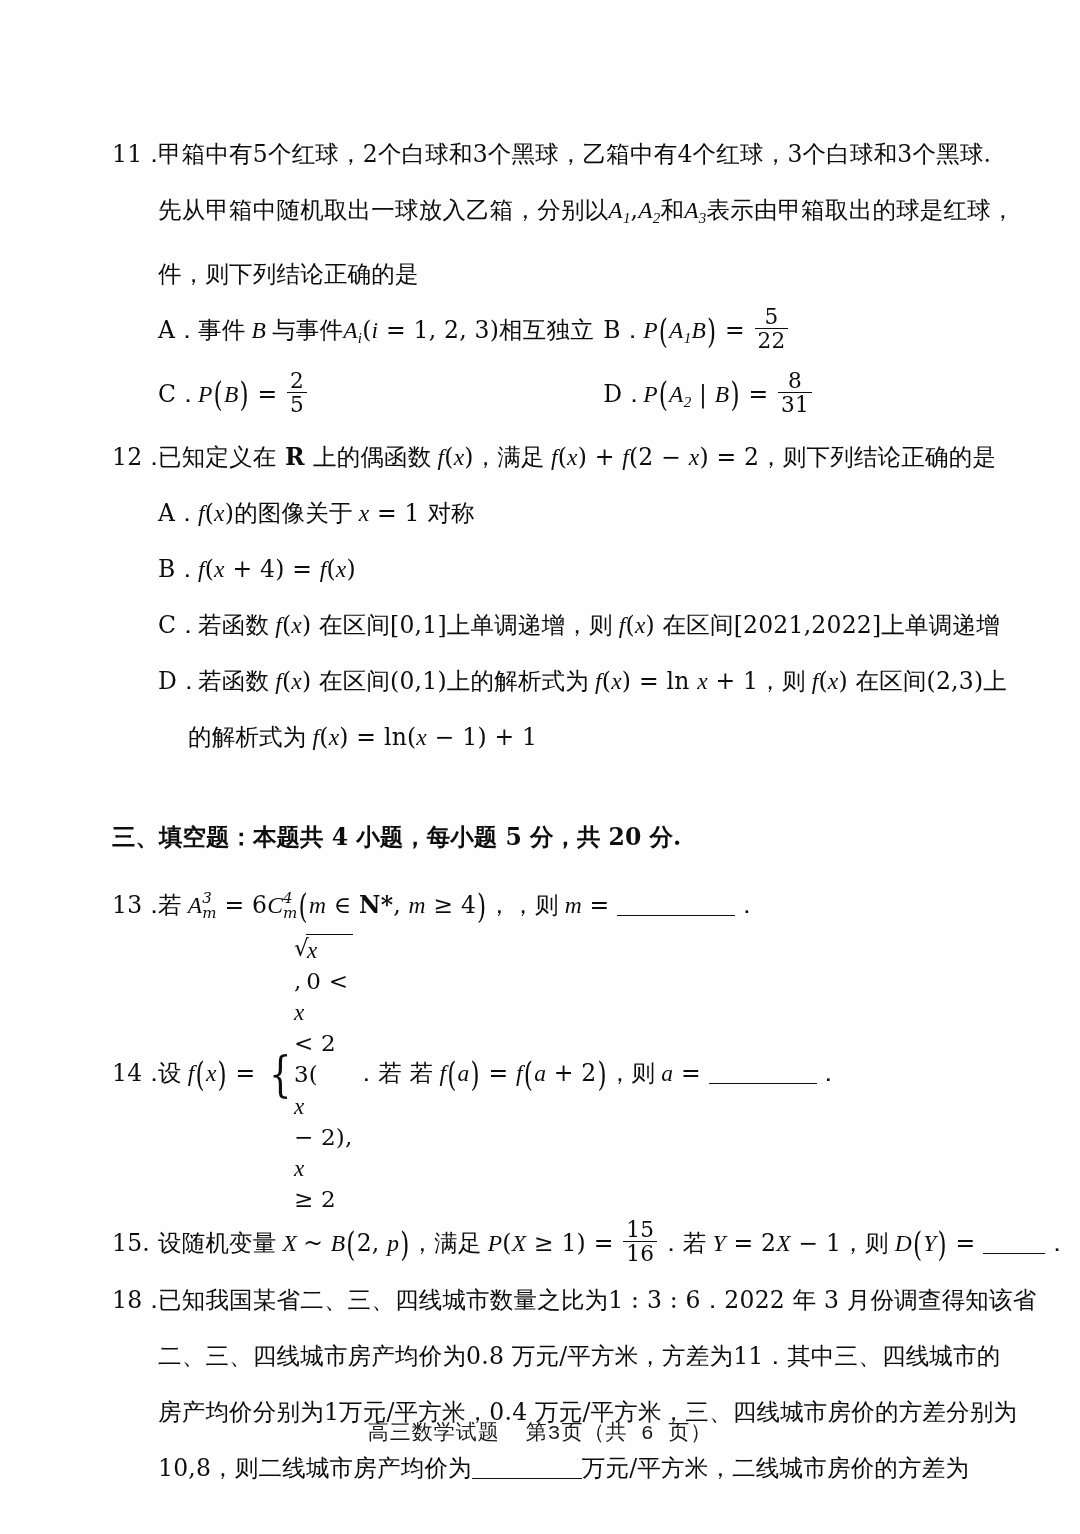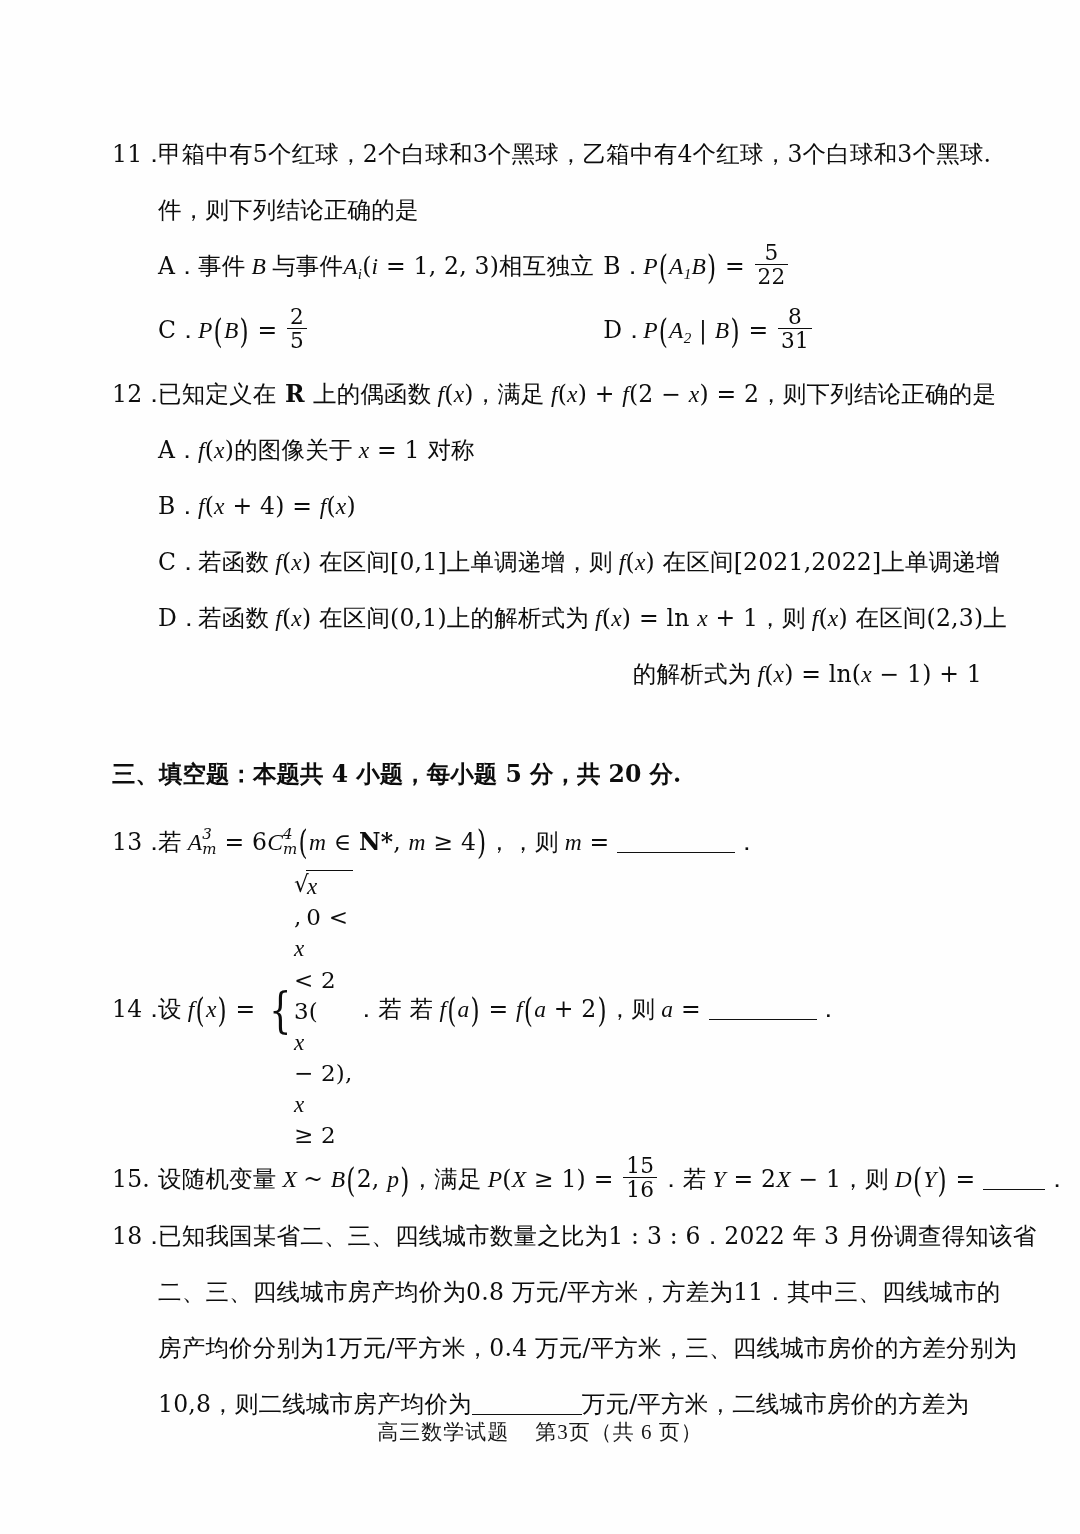--- a/index.html
+++ b/index.html
@@ -34,21 +34,21 @@
     font-size: 23.5px;
     line-height: 56px;
     white-space: nowrap;
     letter-spacing: 0.2px;
   }
   .num {
     display: inline-block;
     width: 46px;
   }
   .indent { padding-left: 46px; }
-  .indent2 { padding-left: 76px; text-align: right; }
+  .indent2 { padding-left: 76px; }
   .opt-label { display: inline-block; width: 40px; }
 
   
   .cn { font-family: "DejaVu Serif", "Liberation Serif", serif; }
 
   
   .mi { font-style: italic; font-family: "Liberation Serif", serif; }
   .mu { font-style: normal; }
   .mb { font-weight: bold; font-style: normal; }
 
@@ -151,21 +151,21 @@
   .optrow .c2 { width: 400px; }
 
   
   .footer {
     position: absolute;
     left: 0;
     top: 1418px;
     width: 1080px;
     text-align: center;
     font-size: 21px;
-    font-family: Liberation Serif, serif;
+    font-family: Liberation Mono, monospace;
     color: #1a1a1a;
     letter-spacing: 1px;
   }
   .footer .gap { display: inline-block; width: 26px; }
 
   
   .watermark {
     position: absolute;
     right: 22px;
     top: 1534px;
@@ -183,20 +183,23 @@
 
 <div class="page">
   <div class="content">
 
     <div>
 
       <div class="qline cn">
         <span class="num">11．</span><span>甲箱中有5个红球，2个白球和3个黑球，乙箱中有4个红球，3个白球和3个黑球.</span>
       </div>
 
+      <div class="qline cn indent">
+        <span>先从甲箱中随机取出一球放入乙箱，分别以</span><span class="mi">A<sub>1</sub></span><span class="mu">,</span><span class="mi">A<sub>2</sub></span><span>和</span><span class="mi">A<sub>3</sub></span><span>表示由甲箱取出的球是红球，</span>
+      </div>
 
 
       <div class="qline cn indent">
         <span>件，则下列结论正确的是</span>
       </div>
 
       <div class="optrow">
         <div class="qline cn c1 indent">
           <span class="opt-label">A．</span><span>事件</span><span class="mi">&nbsp;B&nbsp;</span><span>与事件</span><span class="mi">A<sub>i</sub></span><span class="mu">(</span><span class="mi">i</span><span class="mu"> = 1, 2, 3)</span><span>相互独立</span>
         </div>

